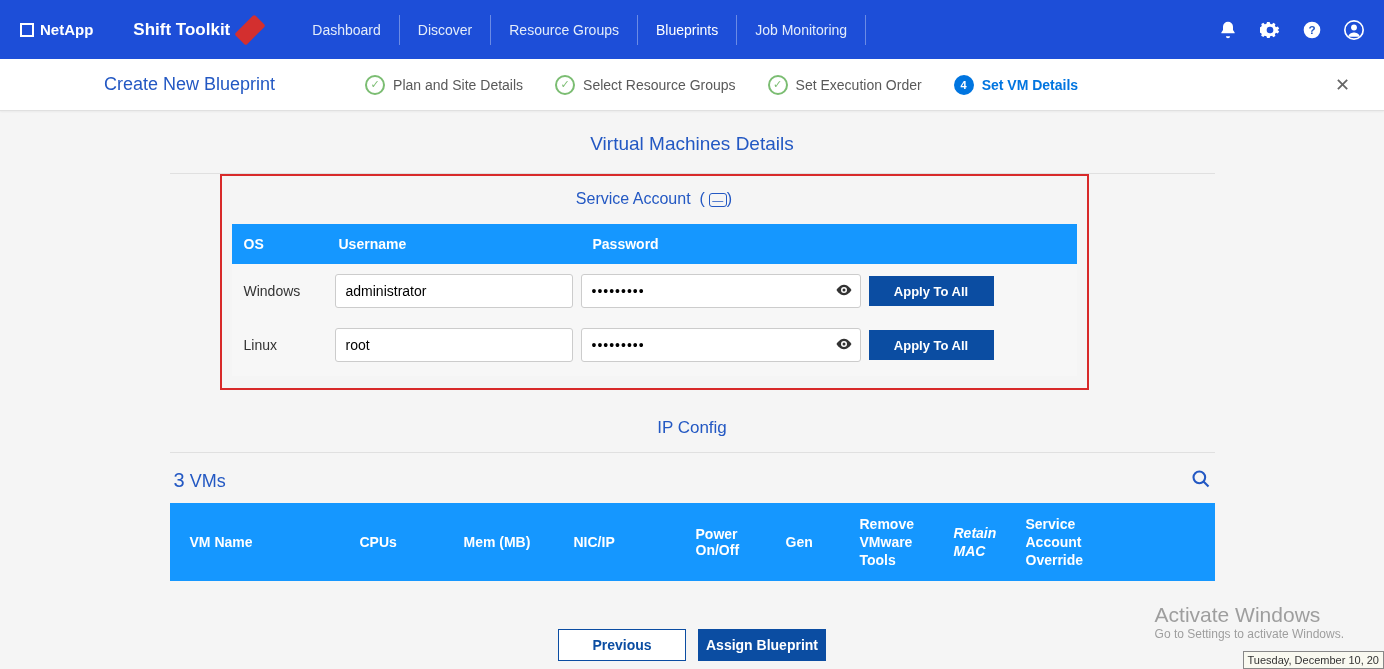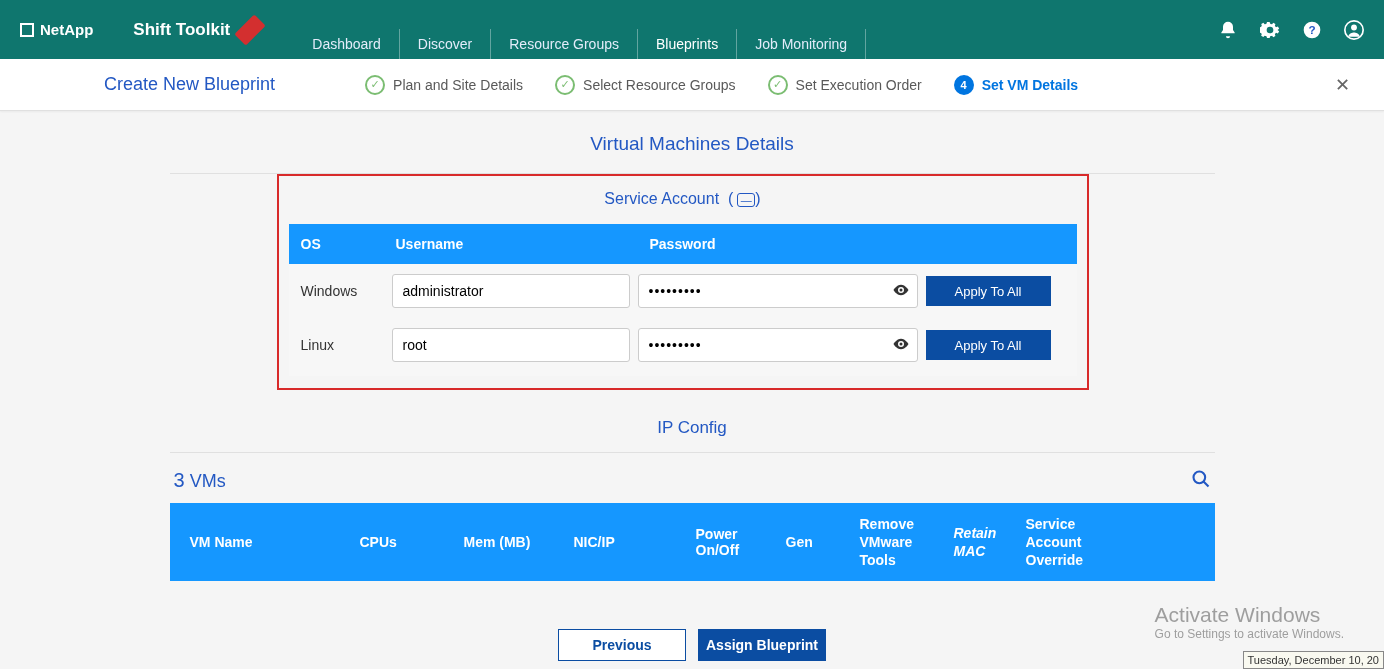--- a/index.html
+++ b/index.html
@@ -1,24 +1,24 @@
 <!DOCTYPE html>
 <html><head>
   <meta charset="utf-8">
   <style>
     * { box-sizing: border-box; margin: 0; padding: 0; font-family: -apple-system, BlinkMacSystemFont, "Segoe UI", Arial, sans-serif; }
     body { background: #f5f5f5; width: 1384px; height: 669px; overflow: hidden; position: relative; }
 
     
-    .top-nav { background: #0f766e; height: 59px; display: flex; align-items: center; padding: 0 20px; color: #fff; }
+    .top-nav { background: #1d4ed8; height: 59px; display: flex; align-items: center; padding: 0 20px; color: #fff; }
     .brand-logo { display: flex; align-items: center; font-weight: 600; font-size: 15px; }
     .brand-logo .box-icon { width: 14px; height: 14px; border: 2px solid #fff; margin-right: 6px; display:inline-block; }
     .toolkit { margin-left: 40px; font-size: 17px; font-weight: 600; display:flex; align-items:center; }
     .preview-badge { display:inline-block; margin-left:6px; width:28px; height:16px; background:#d32f2f; transform: rotate(-45deg); border-radius:2px; font-size:6px; line-height:16px; text-align:center; }
-    .nav-links { display: flex; align-items: flex-end; margin-left: 30px; height: 100%; }
+    .nav-links { display: flex; align-items: center; margin-left: 30px; height: 100%; }
     .nav-link { color: #e3ecfa; font-size: 14px; padding: 0 18px; height: 30px; display:flex; align-items:center; border-left: 1px solid rgba(255,255,255,0.35); cursor: pointer; }
     .nav-link.first { border-left:none; }
     .nav-link.active { color: #fff; font-weight: 500; }
     .nav-right { margin-left: auto; display: flex; align-items:center; gap: 22px; }
     .nav-icon { width: 20px; height: 20px; fill:#fff; cursor:pointer; }
 
     
     .wizard-bar { background: #fff; height: 52px; display:flex; align-items:center; padding: 0 24px 0 104px; border-bottom:1px solid #e0e0e0; box-shadow: 0 1px 2px rgba(0,0,0,0.05); }
     .wizard-title { color:#2358c3; font-size:18px; font-weight:400; margin-right: 90px; }
     .wizard-steps { display:flex; align-items:center; gap: 32px; }
@@ -27,36 +27,36 @@
     .step-circle { width:20px; height:20px; border:2px solid #7bbd72; border-radius:50%; display:flex; align-items:center; justify-content:center; font-size:11px; color:#7bbd72; }
     .step-circle.filled { background:#0075e0; border-color:#0075e0; color:#fff; font-weight:600; }
     .close-x { margin-left:auto; color:#666; font-size:18px; cursor:pointer; padding: 4px 10px;}
 
     
     .content { width: 1045px; margin: 0 auto; padding-top: 22px; }
     .section-title { text-align:center; color:#2358c3; font-size:19px; font-weight:400; margin-bottom: 18px; }
     .divider { border:none; border-top:1px solid #e0e0e0; margin: 4px 0 0 0; }
 
     
-    .sa-box { border: 2px solid #d82a2a; padding: 14px 10px 12px 10px; margin: 0 126px 0 107px; }
+    .sa-box { border: 2px solid #d82a2a; padding: 14px 10px 12px 10px; margin: 0 126px 0 50px; }
     .sa-subtitle { text-align:center; color:#2358c3; font-size:16px; margin-bottom: 16px; }
     .collapse-icon { display:inline-block; width:18px; height:14px; border:1px solid #2358c3; border-radius:3px; font-size:11px; line-height:12px; color:#2358c3; margin-left:4px; vertical-align:middle; text-align:center;}
     .sa-table { width: 100%; }
     .sa-head { background:#1597ff; color:#fff; display:flex; height:40px; align-items:center; font-size:14px; font-weight:600; padding: 0 12px; }
     .sa-head .c1 { width: 95px; }
     .sa-head .c2 { width: 254px; }
     .sa-head .c3 { flex:1; }
     .sa-body { background:#f7f7f7; padding-bottom: 4px;}
     .sa-row { display:flex; align-items:center; padding: 10px 12px; gap: 8px; }
     .sa-row .os-label { width: 83px; font-size:14px; color:#333; }
     .sa-row .txt-input { width: 238px; height:34px; border:1px solid #ccc; border-radius:3px; padding: 0 10px; font-size:14px; background:#fff;}
     .pw-wrap { position:relative; width: 280px; }
     .pw-wrap input { width:100%; height:34px; border:1px solid #ccc; border-radius:3px; padding:0 32px 0 10px; font-size:14px; letter-spacing:1px;}
     .eye { position:absolute; right:8px; top:7px; cursor:pointer; }
-    .apply-btn { background:#0b4da2; color:#fff; border:none; height:30px; width:125px; font-size:13px; font-weight:400; cursor:pointer; }
+    .apply-btn { background:#0b4da2; color:#fff; border:none; height:30px; width:125px; font-size:13px; font-weight:700; cursor:pointer; }
 
     
     .ip-title { text-align:center; color:#2358c3; font-size:17px; margin: 28px 0 14px 0; font-weight:400;}
     .ip-radios { display:flex; justify-content:center; gap: 50px; margin-bottom: 16px; }
     .radio-opt { display:flex; align-items:center; gap:8px; font-size:14px; color:#999; cursor:pointer; }
     .radio-opt.sel { color:#0075e0; font-weight:600; }
     .radio-dot { width:14px; height:14px; border:2px solid #bbb; border-radius:50%; display:flex; align-items:center; justify-content:center; }
     .radio-opt.sel .radio-dot { border-color:#0075e0; }
     .radio-opt.sel .radio-dot::after { content:""; width:6px; height:6px; background:#0075e0; border-radius:50%; }
 

